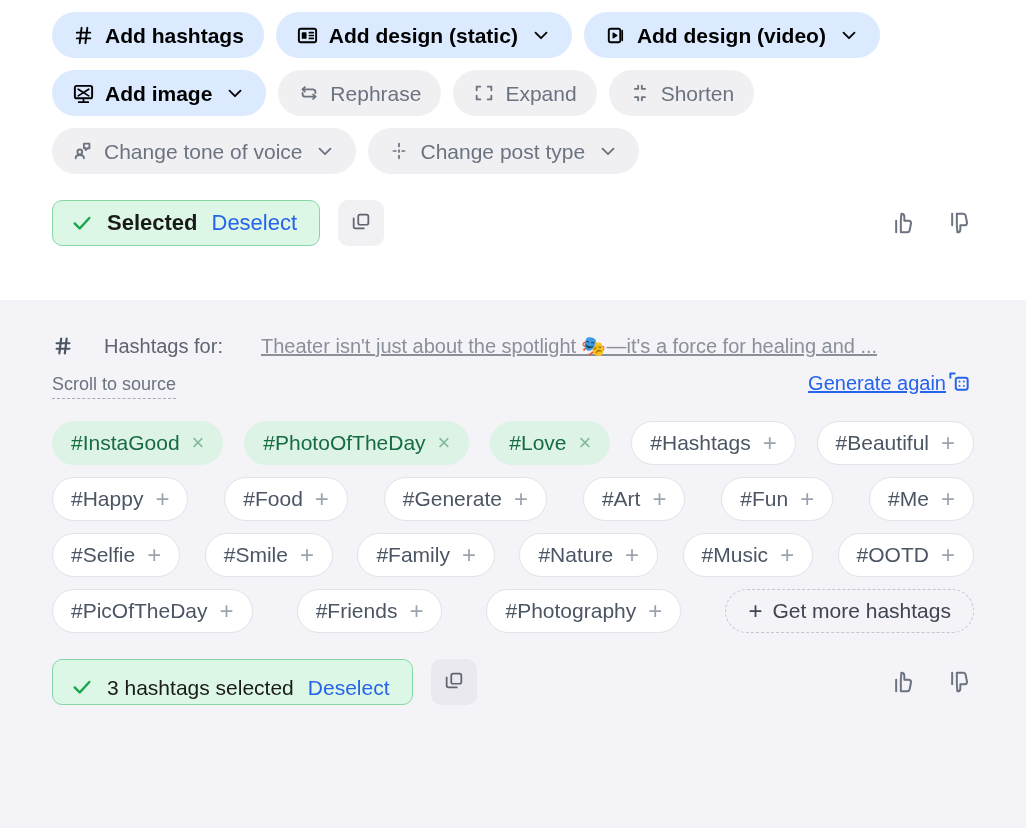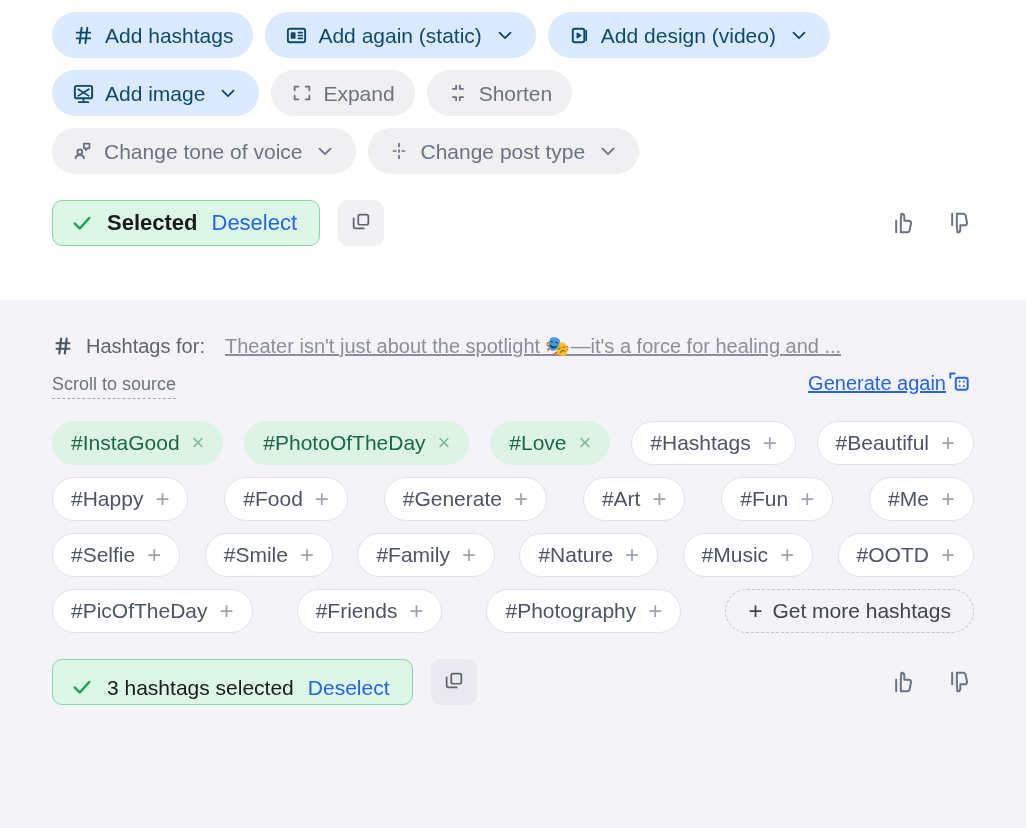--- a/index.html
+++ b/index.html
@@ -34,21 +34,22 @@
     border-radius: 23px;
     font-size: 21px;
     line-height: 1;
     white-space: nowrap;
     cursor: pointer;
     border: none;
     font-family: "Liberation Sans", sans-serif;
   }
   .action-chip.primary {
     background: #dbeafe;
-    color: #0c4a6e;
+    color: #000000;
+    font-weight: bold;
   }
   .action-chip.secondary {
     background: #f0f0f3;
     color: #6b7280;
   }
   .action-chip .ic { display: inline-flex; align-items: center; justify-content: center; }
   .action-chip .caret { display: inline-flex; align-items: center; margin-left: 2px; }
 
   
   .selected-row {
@@ -99,21 +100,21 @@
   .panel {
     position: absolute;
     left: 0; top: 300px;
     width: 1026px; height: 528px;
     background: #f3f3f8;
     padding: 34px 52px 0 52px;
   }
   .panel-head {
     display: flex;
     align-items: center;
-    gap: 12px;
+    gap: 30px;
     font-size: 20px;
     color: #5f6470;
   }
   .panel-head .hash-ic { color: #4b5563; display: inline-flex; align-items: center; }
   .panel-head .lead { color: #5f6470; }
   .panel-head .src {
     color: #8b8f99;
     margin-left: 8px;
     overflow: hidden;
     text-overflow: ellipsis;
@@ -235,21 +236,21 @@
           <span>Add hashtags</span>
         </button>
         <button class="action-chip primary">
           <span class="ic">
             <svg width="23" height="23" viewBox="0 0 24 24" fill="none" stroke="currentColor" stroke-width="2" stroke-linecap="round" stroke-linejoin="round">
               <rect x="3" y="5" width="18" height="14" rx="2"></rect>
               <rect x="6" y="8.5" width="5" height="7" rx="1" fill="currentColor" stroke="none"></rect>
               <path d="M14 9h4M14 12h4M14 15h4" stroke-width="1.8"></path>
             </svg>
           </span>
-          <span>Add again (static)</span>
+          <span>Add design (static)</span>
           <span class="caret">
             <svg width="22" height="22" viewBox="0 0 24 24" fill="none" stroke="currentColor" stroke-width="2" stroke-linecap="round" stroke-linejoin="round">
               <polyline points="6,9.5 12,15.5 18,9.5"></polyline>
             </svg>
           </span>
         </button>
         <button class="action-chip primary">
           <span class="ic">
             <svg width="23" height="23" viewBox="0 0 24 24" fill="none" stroke="currentColor" stroke-width="2" stroke-linecap="round" stroke-linejoin="round">
               <rect x="5" y="5" width="12" height="14" rx="2"></rect>
@@ -273,20 +274,31 @@
               <path d="M12 17v4M7 21h10" stroke-width="1.8"></path>
               <path d="M6.5 7.5l11 7M17.5 7.5l-11 7" stroke-width="1.8"></path>
             </svg>
           </span>
           <span>Add image</span>
           <span class="caret">
             <svg width="22" height="22" viewBox="0 0 24 24" fill="none" stroke="currentColor" stroke-width="2" stroke-linecap="round" stroke-linejoin="round">
               <polyline points="6,9.5 12,15.5 18,9.5"></polyline>
             </svg>
           </span>
+        </button>
+        <button class="action-chip secondary">
+          <span class="ic">
+            <svg width="22" height="22" viewBox="0 0 24 24" fill="none" stroke="currentColor" stroke-width="2" stroke-linecap="round" stroke-linejoin="round">
+              <path d="M5 8h11a3 3 0 0 1 3 3v1"></path>
+              <path d="M7.5 5.5L5 8l2.5 2.5"></path>
+              <path d="M19 16H8a3 3 0 0 1-3-3v-1"></path>
+              <path d="M16.5 13.5L19 16l-2.5 2.5"></path>
+            </svg>
+          </span>
+          <span>Rephrase</span>
         </button>
         <button class="action-chip secondary">
           <span class="ic">
             <svg width="22" height="22" viewBox="0 0 24 24" fill="none" stroke="currentColor" stroke-width="2" stroke-linecap="round" stroke-linejoin="round">
               <path d="M4 9V5h4M20 9V5h-4M4 15v4h4M20 15v4h-4"></path>
             </svg>
           </span>
           <span>Expand</span>
         </button>
         <button class="action-chip secondary">

